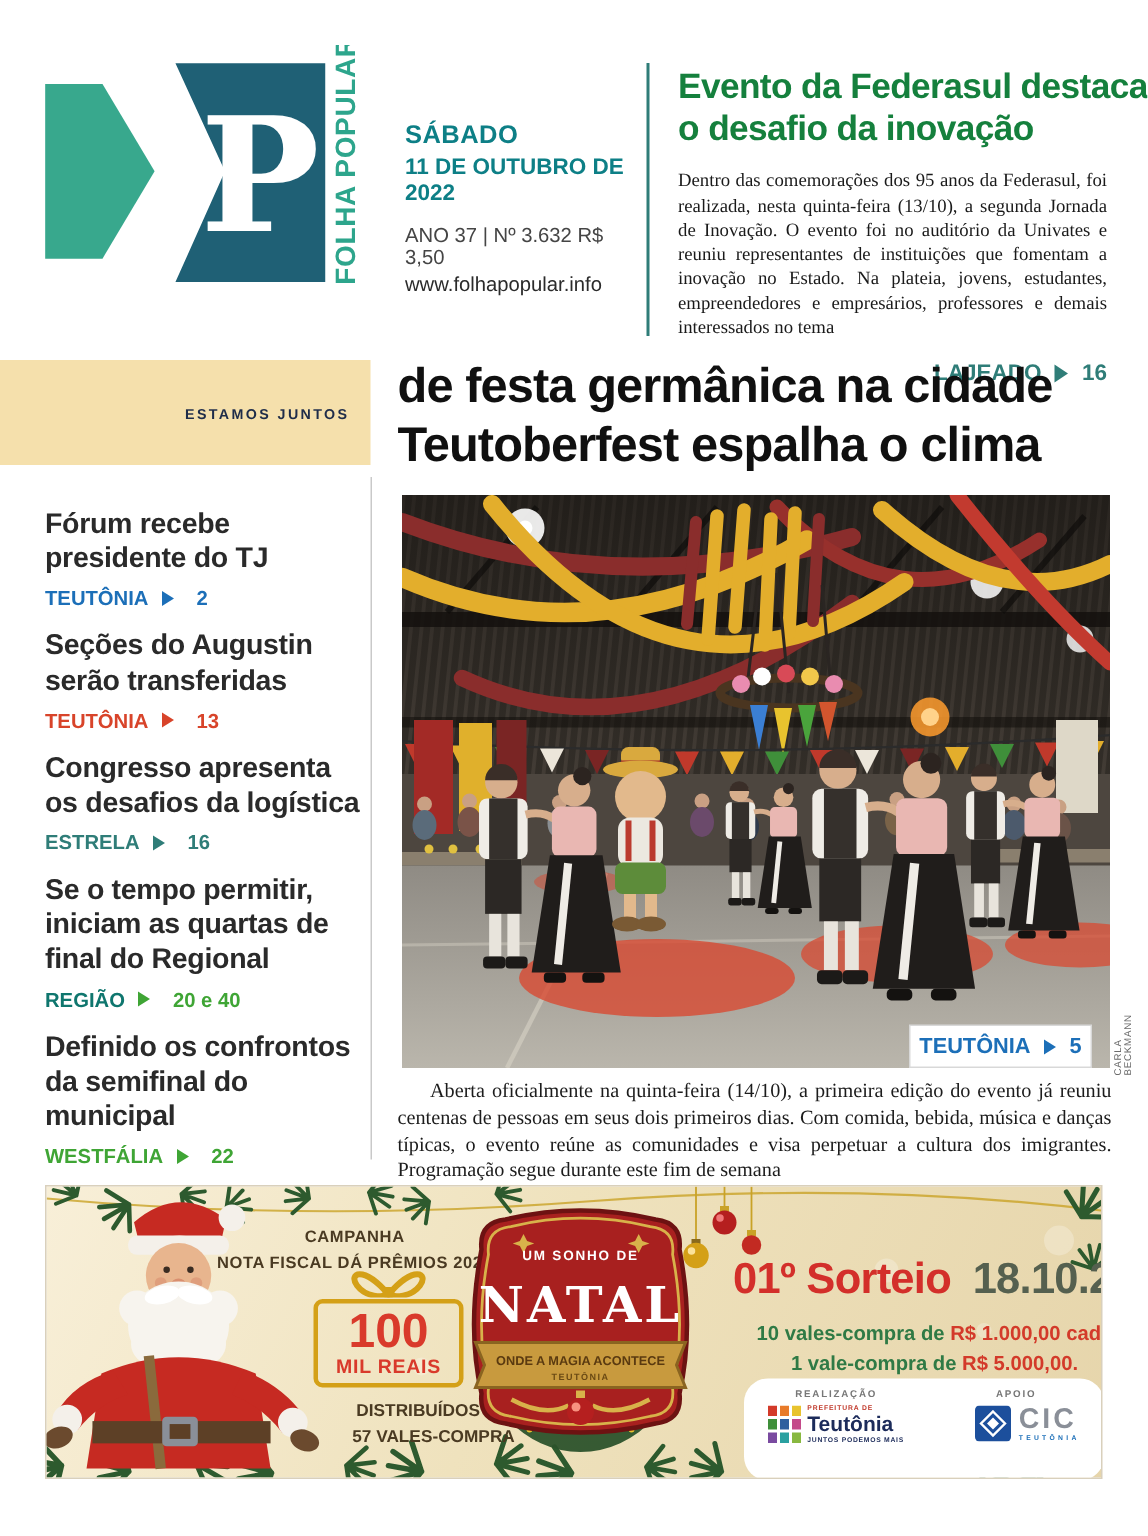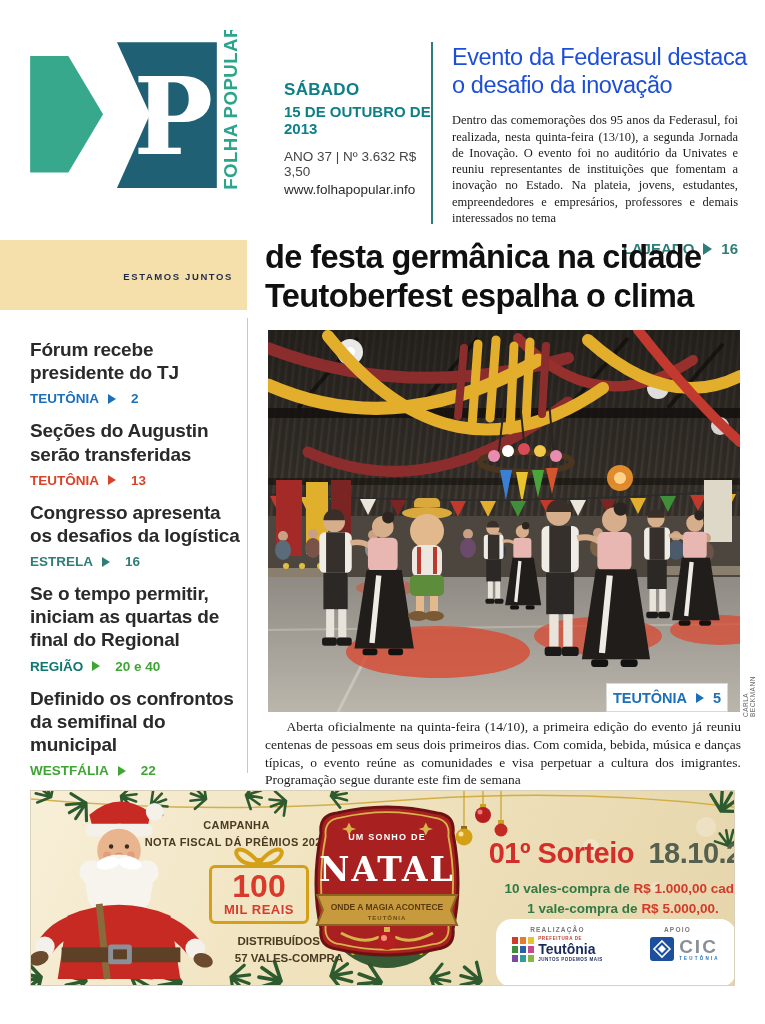--- a/index.html
+++ b/index.html
@@ -1,27 +1,27 @@
 <!DOCTYPE html>
 <html><head>
 <meta charset="utf-8">
 <style>
   html,body{margin:0;padding:0;background:#fff;}
   .page{position:relative;width:765px;height:1024px;background:#fff;overflow:hidden;
         font-family:"Liberation Sans",sans-serif;color:#222;}
   
   .logo{position:absolute;left:30px;top:30px;width:213px;height:165px;}
-  .dateblock{position:absolute;left:284px;top:80px;width:150px;}
+  .dateblock{position:absolute;left:270px;top:80px;width:150px;}
   .weekday{font-size:17px;font-weight:800;color:#0d7f86;letter-spacing:.3px;}
   .datefull{font-size:15px;font-weight:800;color:#0d7f86;margin-top:3px;}
   .edition{font-size:13.5px;color:#454545;margin-top:12px;}
   .website{font-size:13.5px;color:#2b2b2b;margin-top:3px;}
   .mast-divider{position:absolute;left:431px;top:42px;width:2px;height:182px;background:#2f7d78;}
   .toparticle{position:absolute;left:452px;top:44px;width:286px;}
-  .toparticle .hl{font-size:23.5px;font-weight:400;color:#1d4ed8;line-height:1.18;letter-spacing:-.4px;white-space:nowrap;}
+  .toparticle .hl{font-size:23.5px;font-weight:700;color:#15803d;line-height:1.18;letter-spacing:-.4px;white-space:nowrap;}
   .toparticle .body{font-family:"Liberation Serif",serif;font-size:12.5px;line-height:1.3;
         text-align:justify;color:#1a1a1a;margin-top:13px;}
   .tagrow{display:flex;align-items:center;justify-content:flex-end;gap:9px;margin-top:14px;}
   .tagrow .lbl,.tagrow .pg{font-size:15px;font-weight:800;}
   .play{width:0;height:0;border-top:6px solid transparent;border-bottom:6px solid transparent;border-left:9px solid #2f7d78;}
   
   .coopop{position:absolute;left:0;top:240px;width:247px;height:70px;background:#f5e0ac;
         display:flex;flex-direction:column;align-items:flex-end;justify-content:center;padding-right:14px;box-sizing:border-box;}
   .coopop .brand{font-size:31px;font-weight:800;color:#8fae37;letter-spacing:-1.5px;line-height:1;}
   .coopop .slogan{font-size:9.5px;font-weight:800;color:#1e2c49;letter-spacing:1.6px;margin-top:2px;}
@@ -85,21 +85,21 @@
 
   <svg class="logo" viewBox="0 0 245 190">
     <polygon points="0,30 44,30 84,97 44,164 0,164" fill="#38a88d"></polygon>
     <polygon points="100,14 215,14 215,182 100,182 138,97" fill="#1f6075"></polygon>
     <text x="165" y="143" text-anchor="middle" font-family="DejaVu Serif, serif" font-weight="bold" font-size="122" fill="#ffffff">P</text>
     <text transform="translate(238,184) rotate(-90)" font-family="Liberation Sans, sans-serif" font-weight="800" font-size="21.5" letter-spacing="0.5" fill="#2da58c">FOLHA POPULAR</text>
   </svg>
 
   <div class="dateblock">
     <div class="weekday">SÁBADO</div>
-    <div class="datefull">15 DE OUTUBRO DE 2013</div>
+    <div class="datefull">11 DE OUTUBRO DE 2022</div>
     <div class="edition">ANO 37 | Nº 3.632 R$ 3,50</div>
     <div class="website">www.folhapopular.info</div>
   </div>
 
   <div class="mast-divider"></div>
 
   <div class="toparticle">
     <div class="hl">Evento da Federasul destaca</div>
     <div class="hl">o desafio da inovação</div>
     <div class="body">Dentro das comemorações dos 95 anos da Federasul, foi realizada, nesta quinta-feira (13/10), a segunda Jornada de Inovação. O evento foi no auditório da Univates e reuniu representantes de instituições que fomentam a inovação no Estado. Na plateia, jovens, estudantes, empreendedores e empresários, professores e demais interessados no tema</div>

